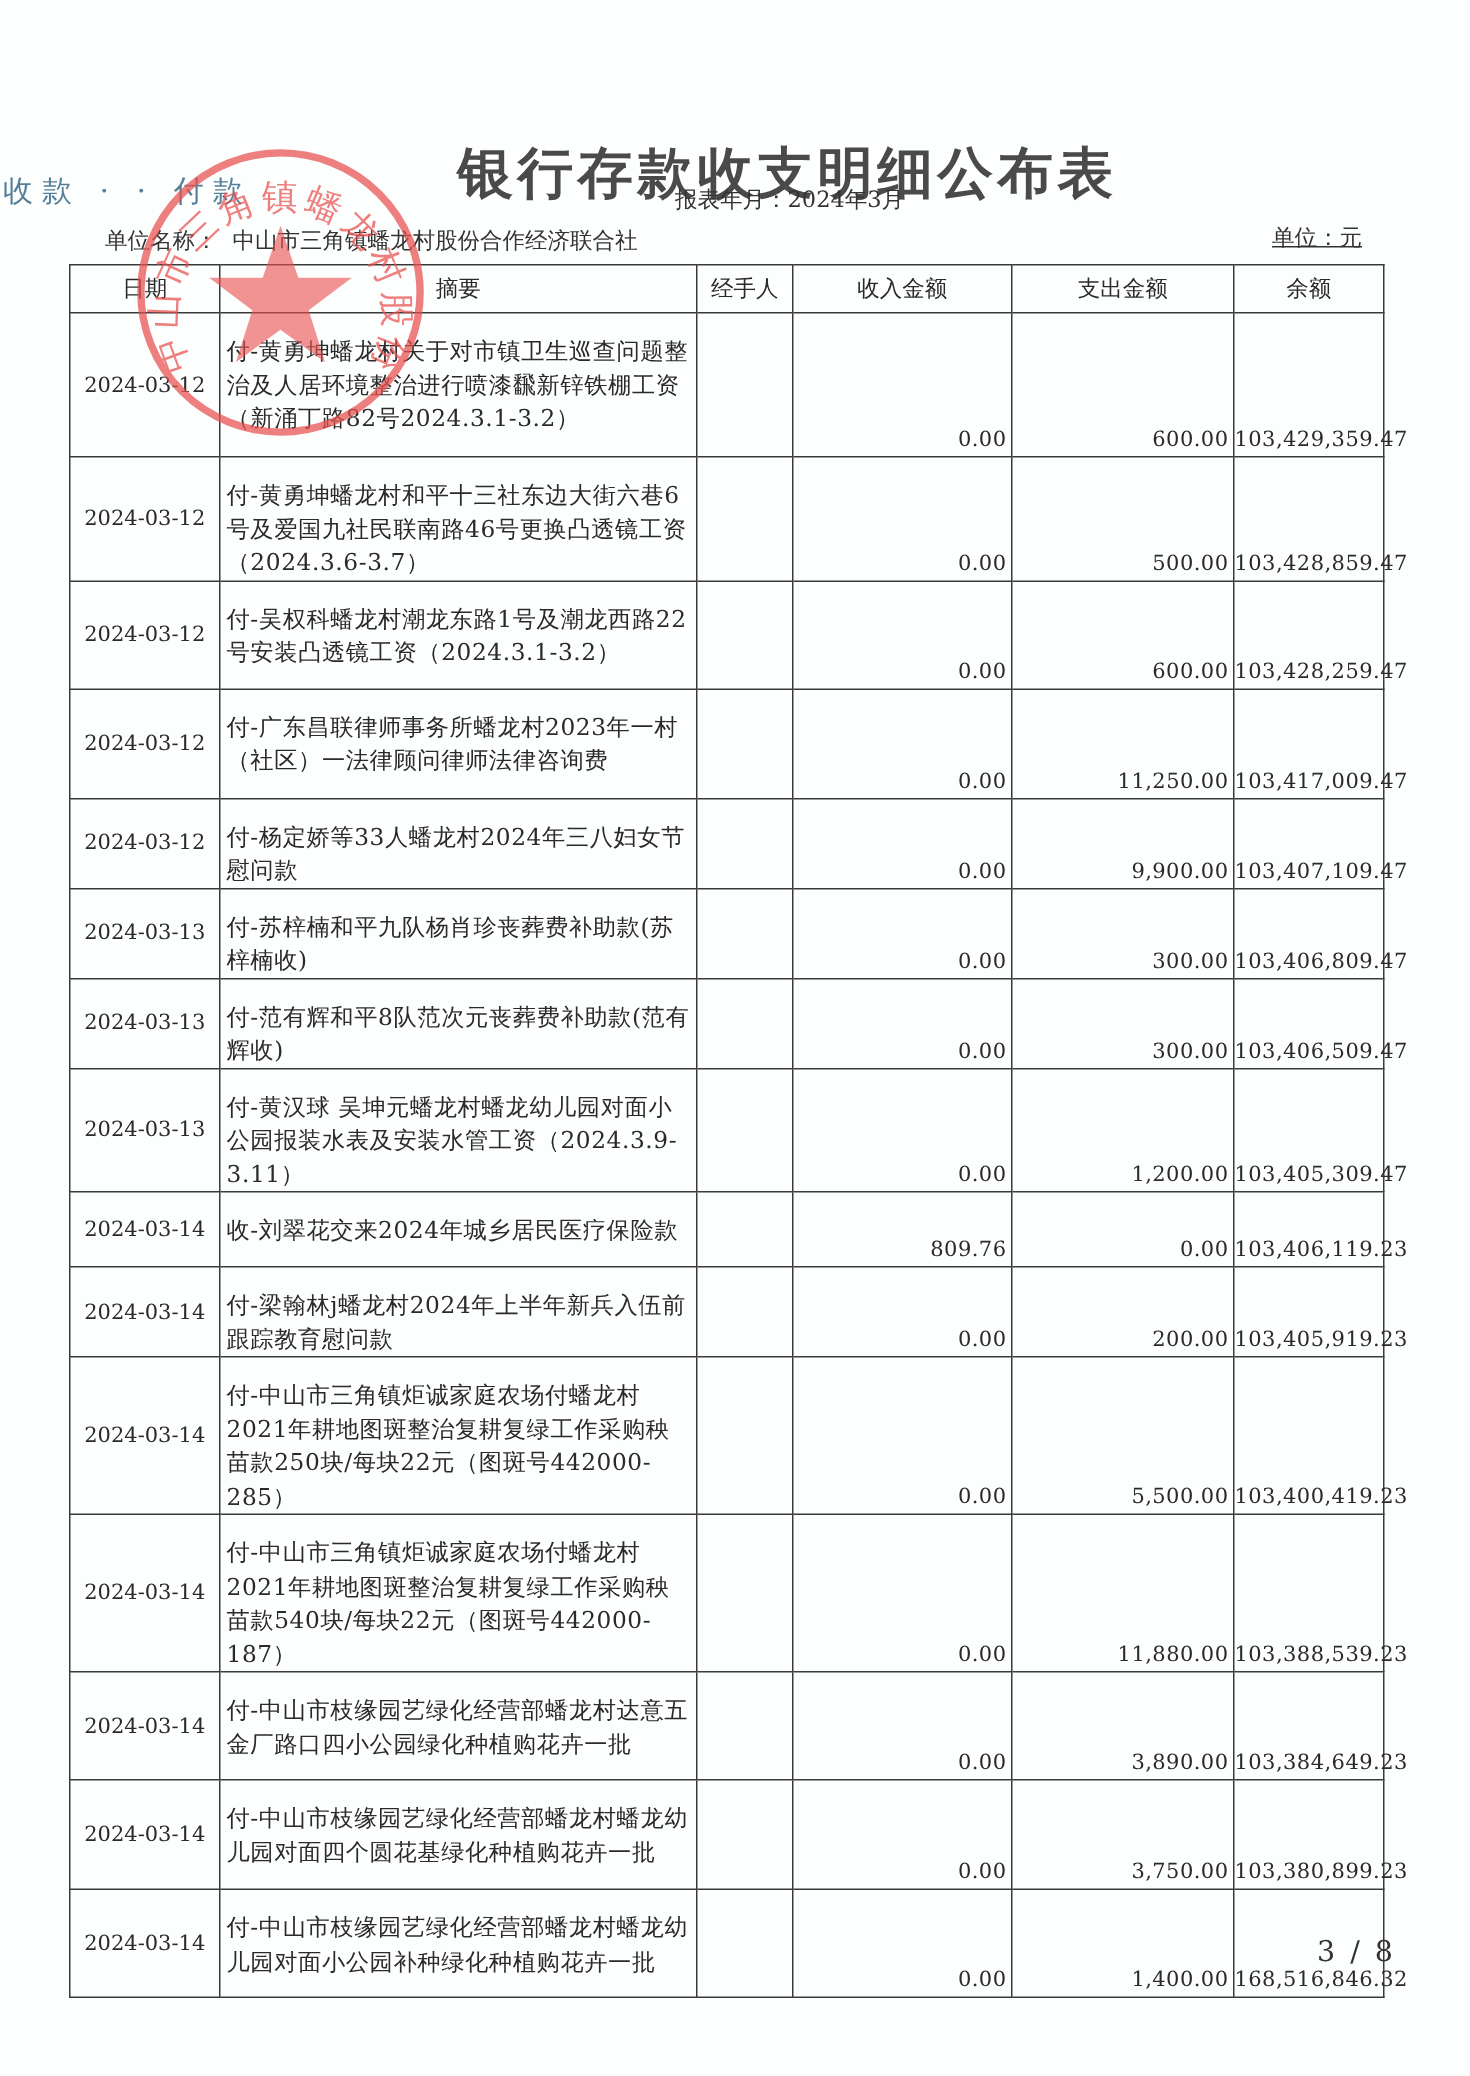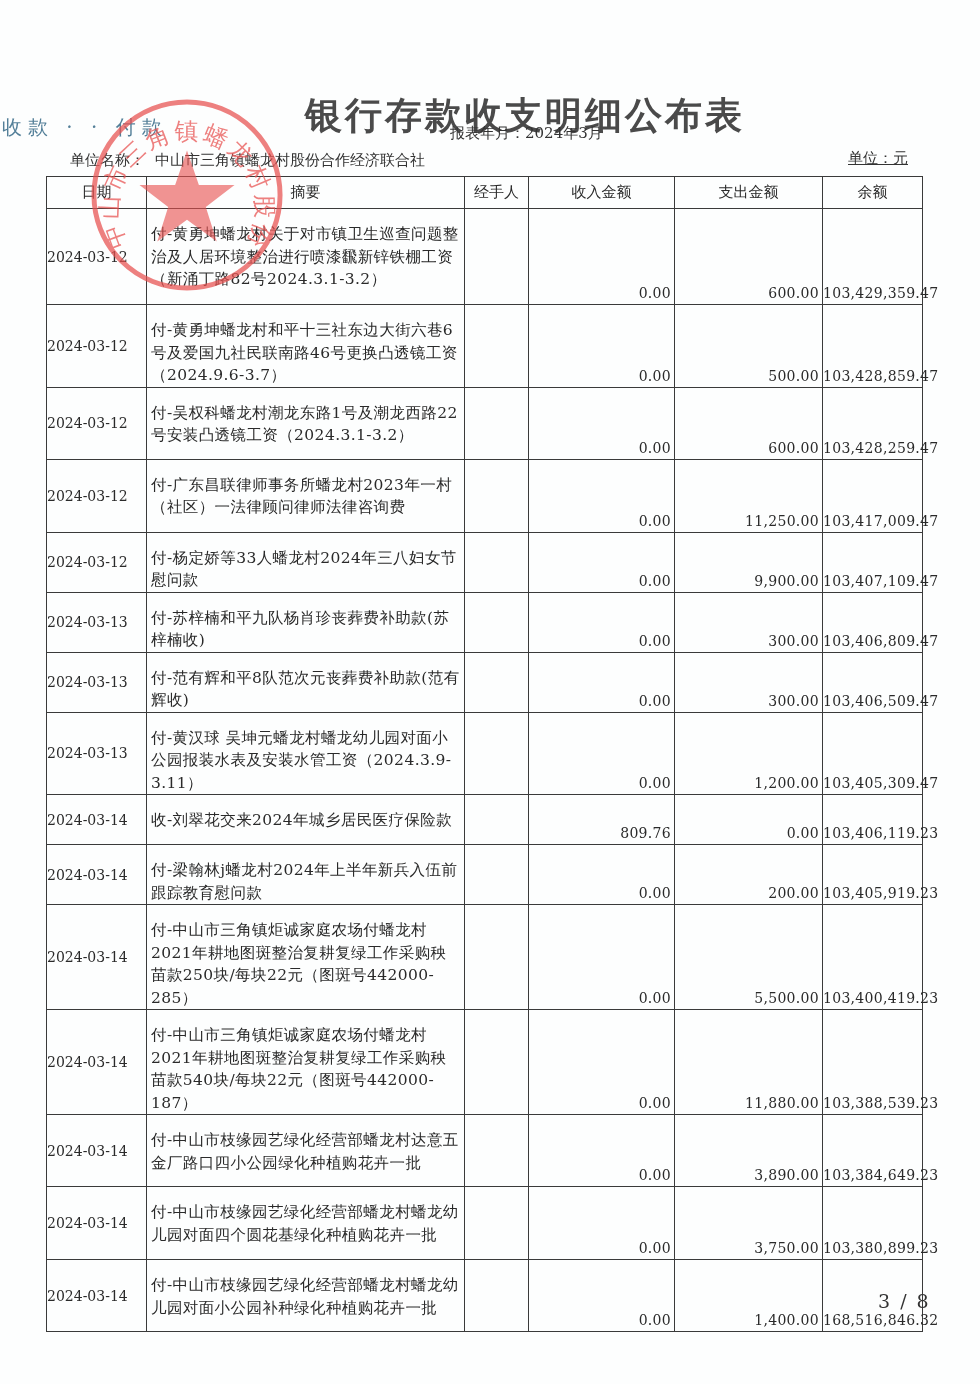--- a/index.html
+++ b/index.html
@@ -9,21 +9,21 @@
   }
   .scan-noise { position: absolute; left: 2px; top: 78px; width: 280px; height: 30px; color: #0c4a6e; font-size: 20px; letter-spacing: 6px; opacity: 0.7; margin-top: 36px; }
   .title { position: absolute; left: 0; width: 1050px; top: 66px; text-align: center; font-family: "DejaVu Sans", "Liberation Sans", sans-serif; font-weight: bold; font-size: 37px; letter-spacing: 3px; color: #4a4a4a; }
   .period { position: absolute; left: 450px; top: 124px; font-size: 15px; color: #333; }
   .unitname { position: absolute; left: 48px; top: 151px; font-size: 15px; color: #333; margin-left: 22px; }
   .unitname .val { margin-left: 10px; }
   .unit { position: absolute; left: 848px; top: 149px; font-size: 15px; color: #333; text-decoration: underline; }
   table { position: absolute; left: 46px; top: 176px; border-collapse: collapse; table-layout: fixed; width: 876px; }
   td, th { border: 1.5px solid #3a3a3a; padding: 0; font-weight: normal; font-size: 15px; }
   th { height: 31px; text-align: center; }
-  td.date { text-align: left; vertical-align: middle; font-size: 14px; }
+  td.date { text-align: center; vertical-align: middle; font-size: 14px; }
   td.summary { vertical-align: top; padding: 14px 3px 0 4px; line-height: 22.5px; font-size: 15.5px; letter-spacing: 0.4px; }
   td.num { text-align: right; vertical-align: bottom; padding: 0 3px 3px 0; font-size: 14px; letter-spacing: 0.3px; }
   td.handler { }
   .stamp { position: absolute; left: 88px; top: 96px; width: 198px; height: 198px; pointer-events: none; opacity: 0.72; }
   .page-no { position: absolute; left: 878px; top: 1290px; font-size: 19px; color: #333; word-spacing: 4px; }
 </style>
 </head>
 <body>
 
 <div class="scan-noise">收款 ·  · 付款</div>
@@ -63,21 +63,21 @@
     <tr style="height:96px">
       <td class="date">2024-03-12</td>
       <td class="summary">付-黄勇坤蟠龙村关于对市镇卫生巡查问题整治及人居环境整治进行喷漆飜新锌铁棚工资（新涌丁路82号2024.3.1-3.2）</td>
       <td class="handler"></td>
       <td class="num">0.00</td>
       <td class="num">600.00</td>
       <td class="num">103,429,359.47</td>
     </tr>
     <tr style="height:72px">
       <td class="date">2024-03-12</td>
-      <td class="summary">付-黄勇坤蟠龙村和平十三社东边大街六巷6号及爱国九社民联南路46号更换凸透镜工资（2024.9.6-3.7）</td>
+      <td class="summary">付-黄勇坤蟠龙村和平十三社东边大街六巷6号及爱国九社民联南路46号更换凸透镜工资（2024.3.6-3.7）</td>
       <td class="handler"></td>
       <td class="num">0.00</td>
       <td class="num">500.00</td>
       <td class="num">103,428,859.47</td>
     </tr>
     <tr style="height:72px">
       <td class="date">2024-03-12</td>
       <td class="summary">付-吴权科蟠龙村潮龙东路1号及潮龙西路22号安装凸透镜工资（2024.3.1-3.2）</td>
       <td class="handler"></td>
       <td class="num">0.00</td>

